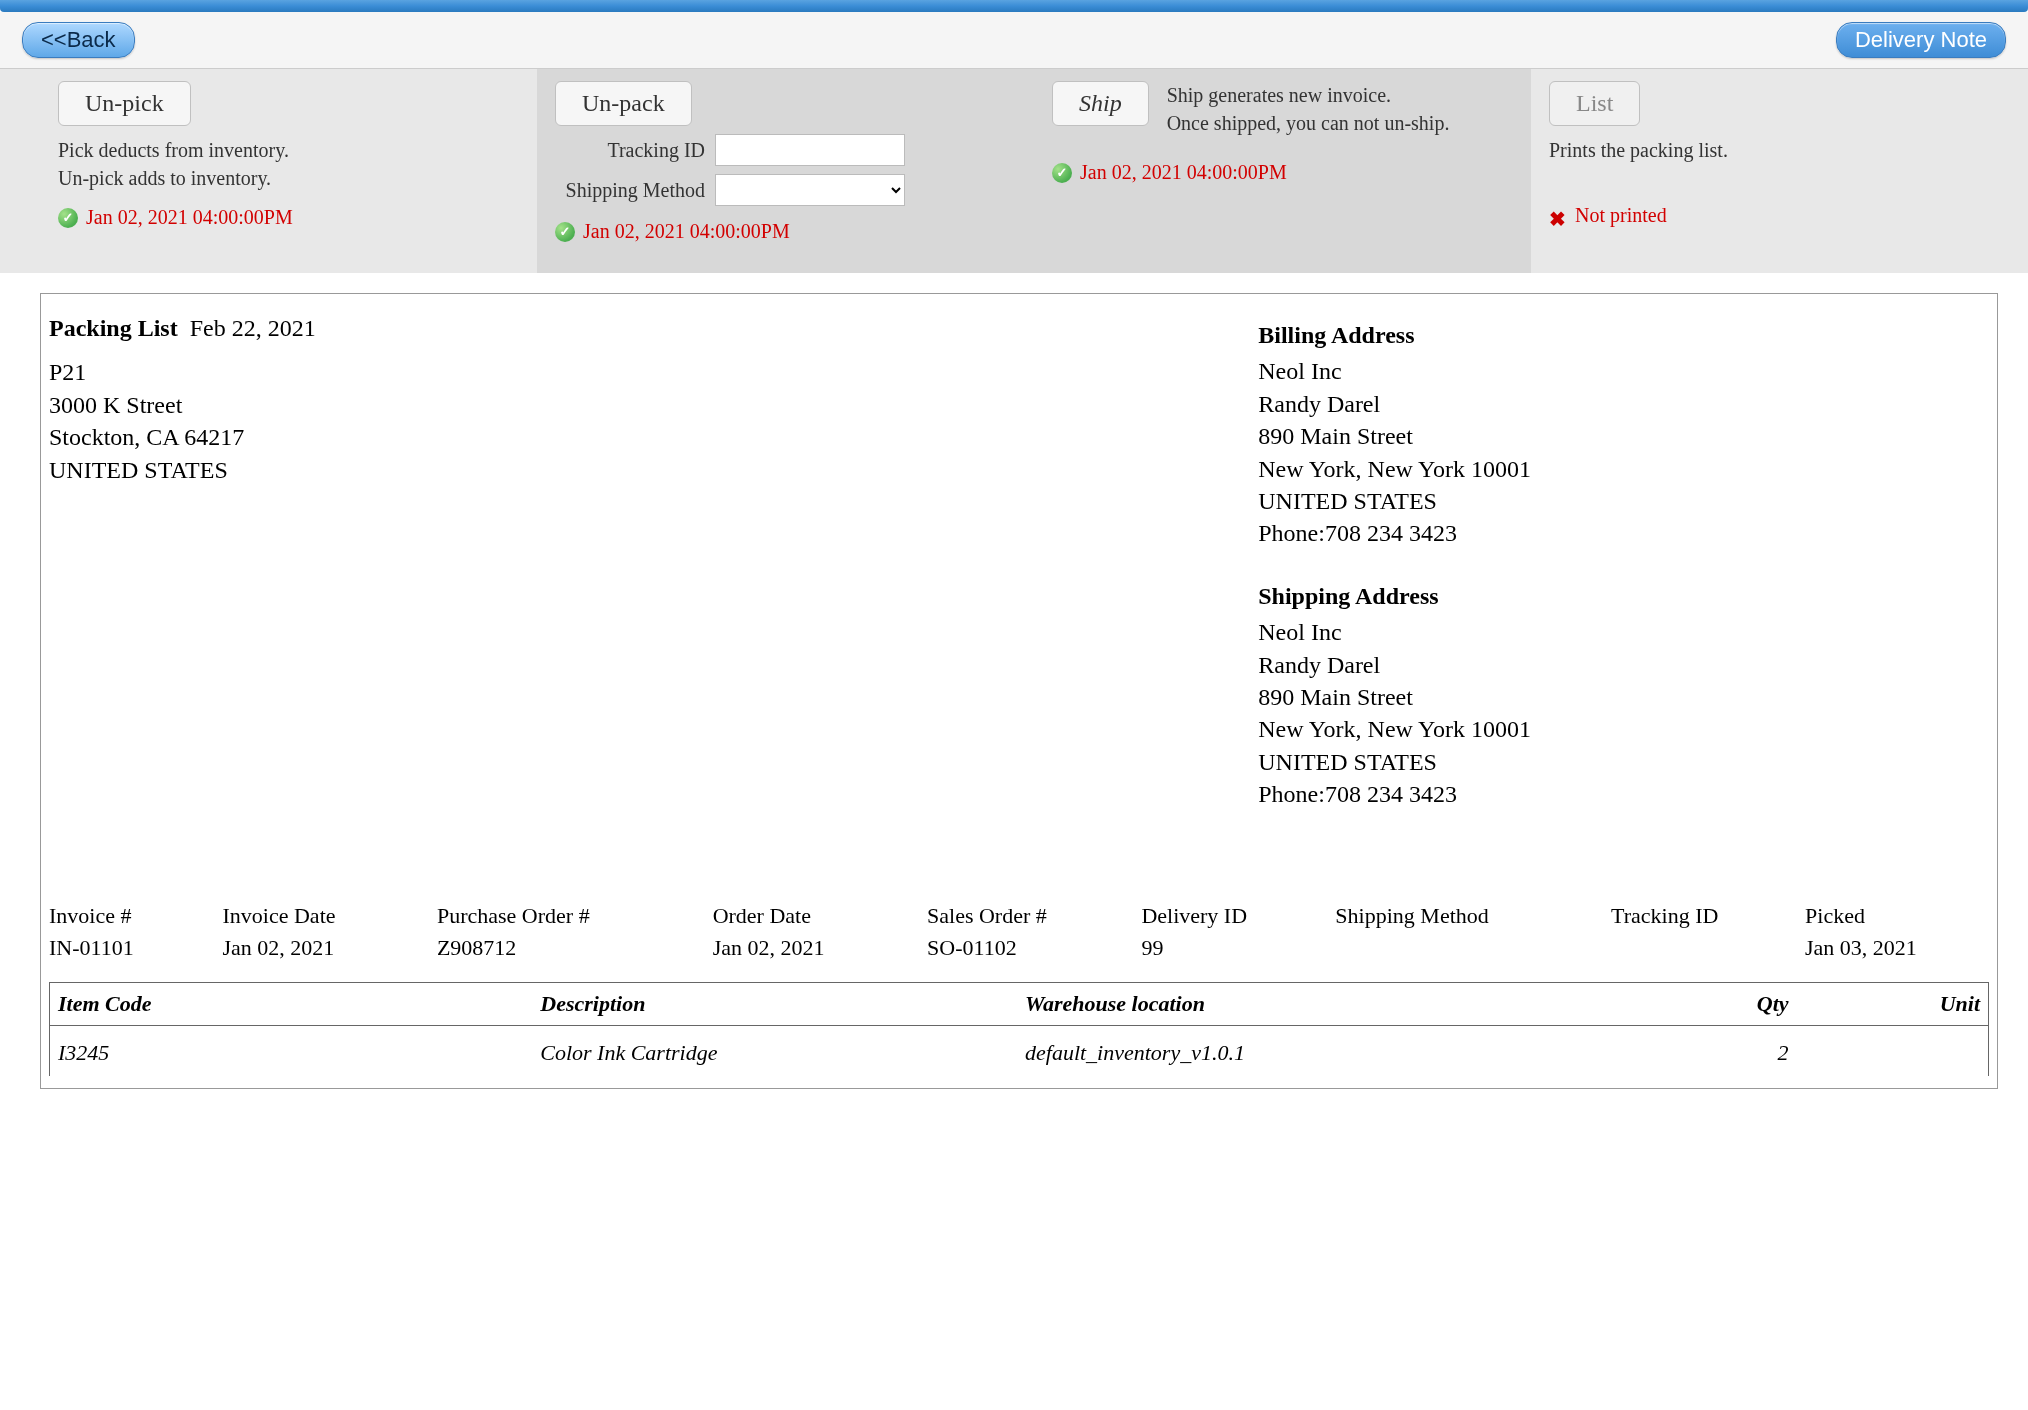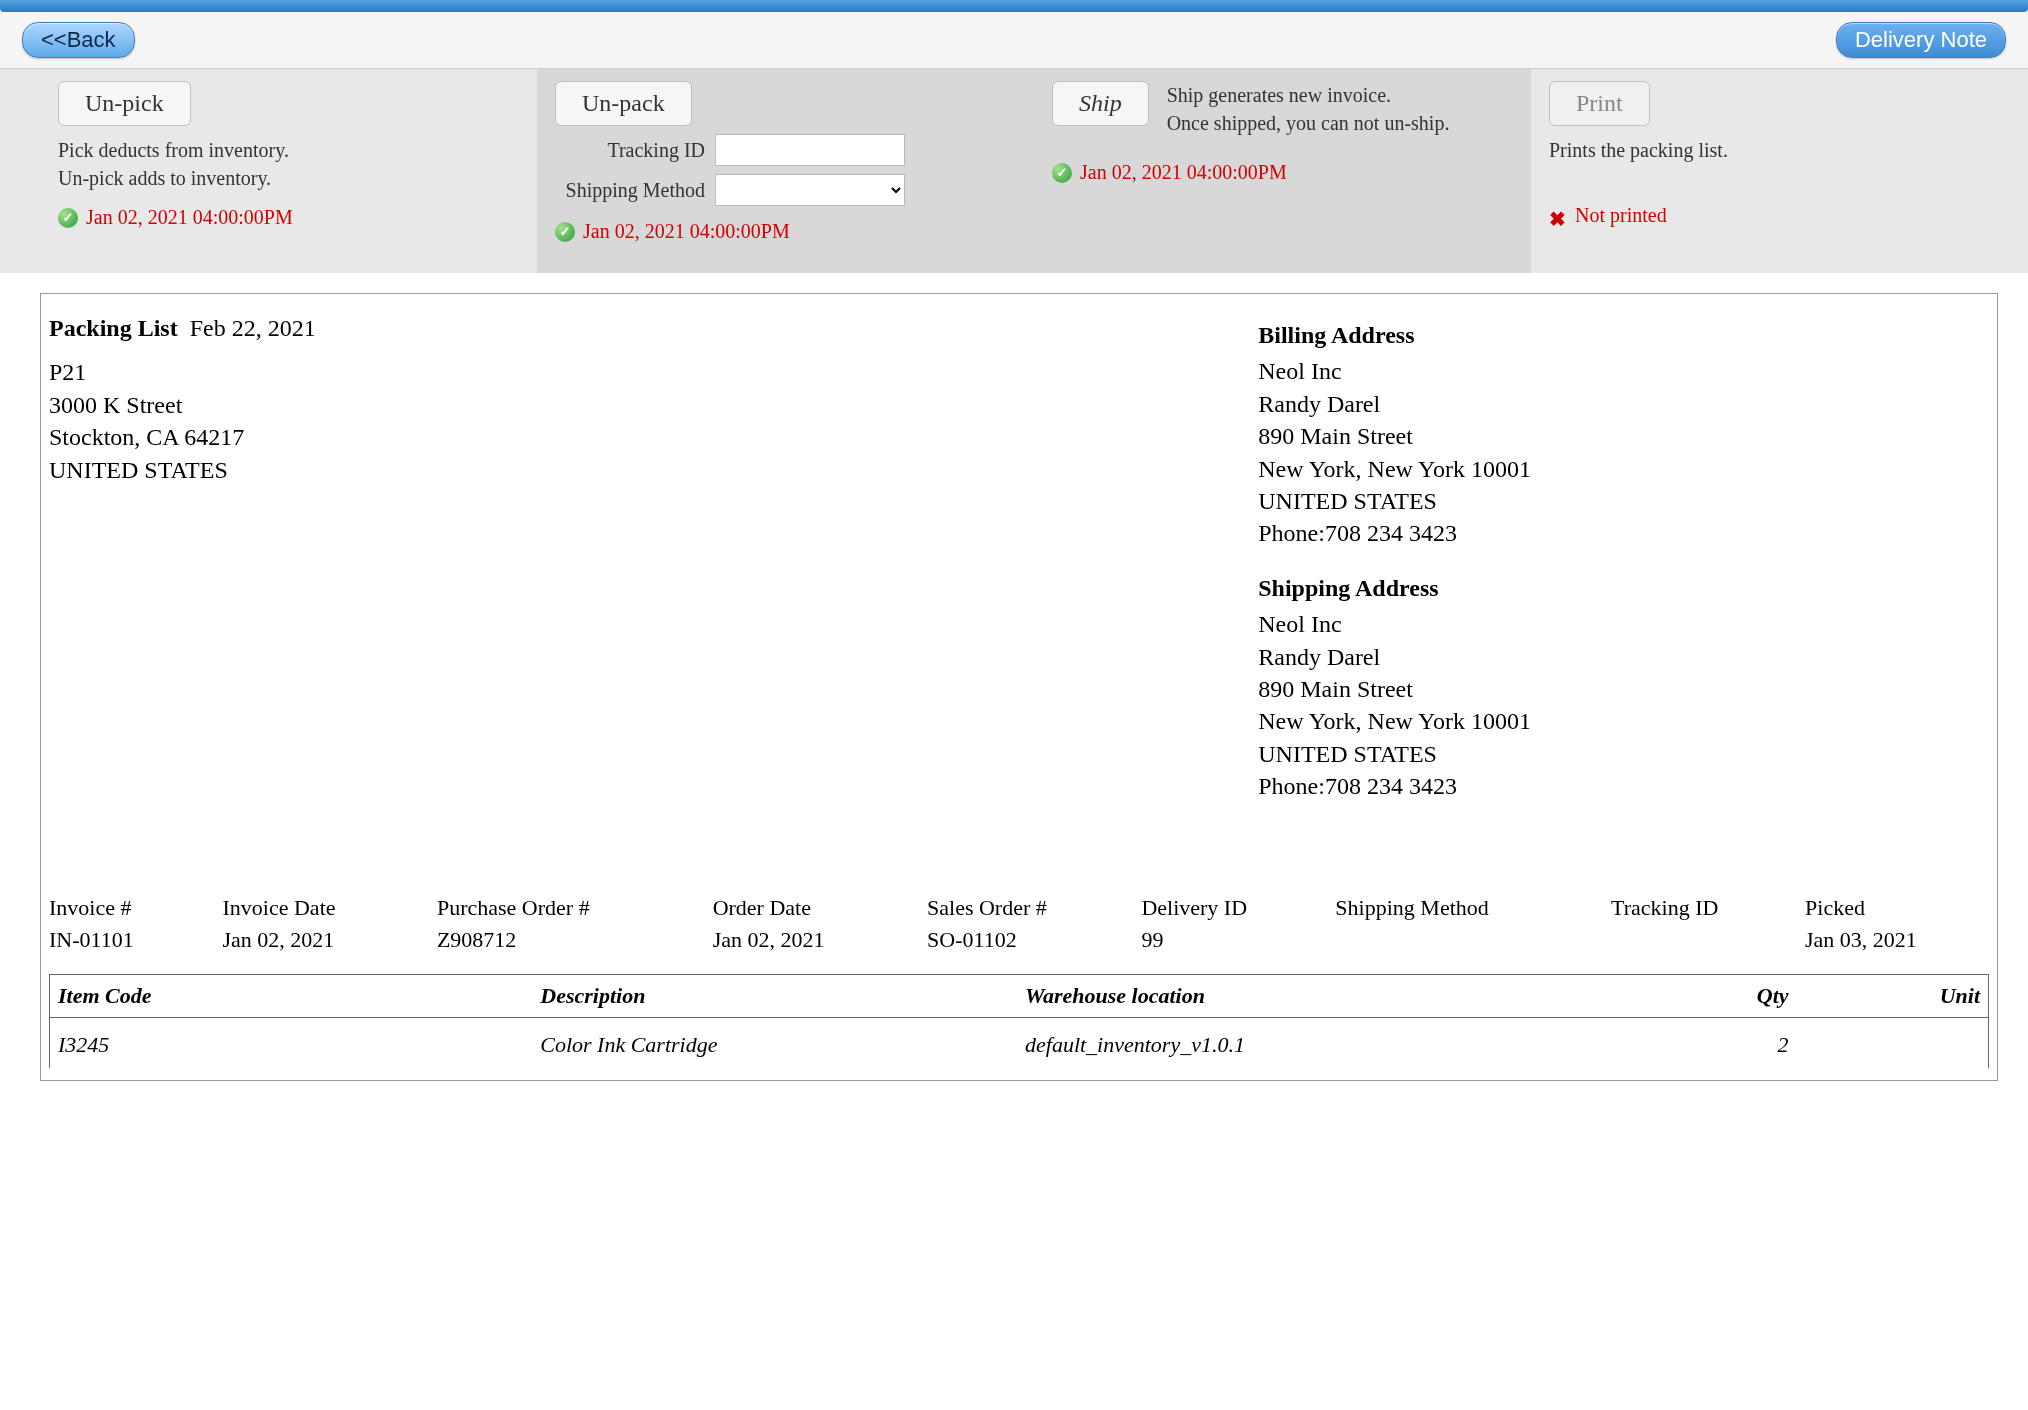--- a/index.html
+++ b/index.html
@@ -134,21 +134,21 @@
   .two-col {
     display: flex;
     gap: 40px;
   }
   .col-left { flex: 1.6; }
   .col-right { flex: 1; }
   .packing-title { font-size: 26px; margin-bottom: 12px; }
   .packing-title .bold { font-weight: bold; }
   .addr-block p { font-size: 24px; line-height: 1.35; }
   .section-head { font-weight: bold; font-size: 24px; margin-top: 7px; margin-bottom: 4px; }
-  .section-head.sp { margin-top: 22px; }
+  .section-head.sp { margin-top: 30px; }
   .meta-table {
     display: grid;
     grid-template-columns: repeat(8, 1fr);
     column-gap: 10px;
     margin-top: 90px;
     font-size: 22px;
   }
   .meta-table div { padding: 3px 0; }
   .items-table {
     width: 100%;
@@ -223,21 +223,21 @@
         <span>Once shipped, you can not un-ship.</span>
       </div>
     </div>
     <div class="status-line" style="margin-top:24px;">
       <span class="check-icon">✓</span>
       <span class="timestamp">Jan 02, 2021 04:00:00PM</span>
     </div>
   </div>
 
   <div class="action-cell light">
-    <button class="action-btn disabled">Print</button>
+    <button class="action-btn disabled">List</button>
     <div class="help-text">Prints the packing list.</div>
     <div class="status-line" style="margin-top:40px;">
       <span class="x-icon">✖</span>
       <span class="notprinted">Not printed</span>
     </div>
   </div>
 
 </div>
 
 <div class="content-box">

